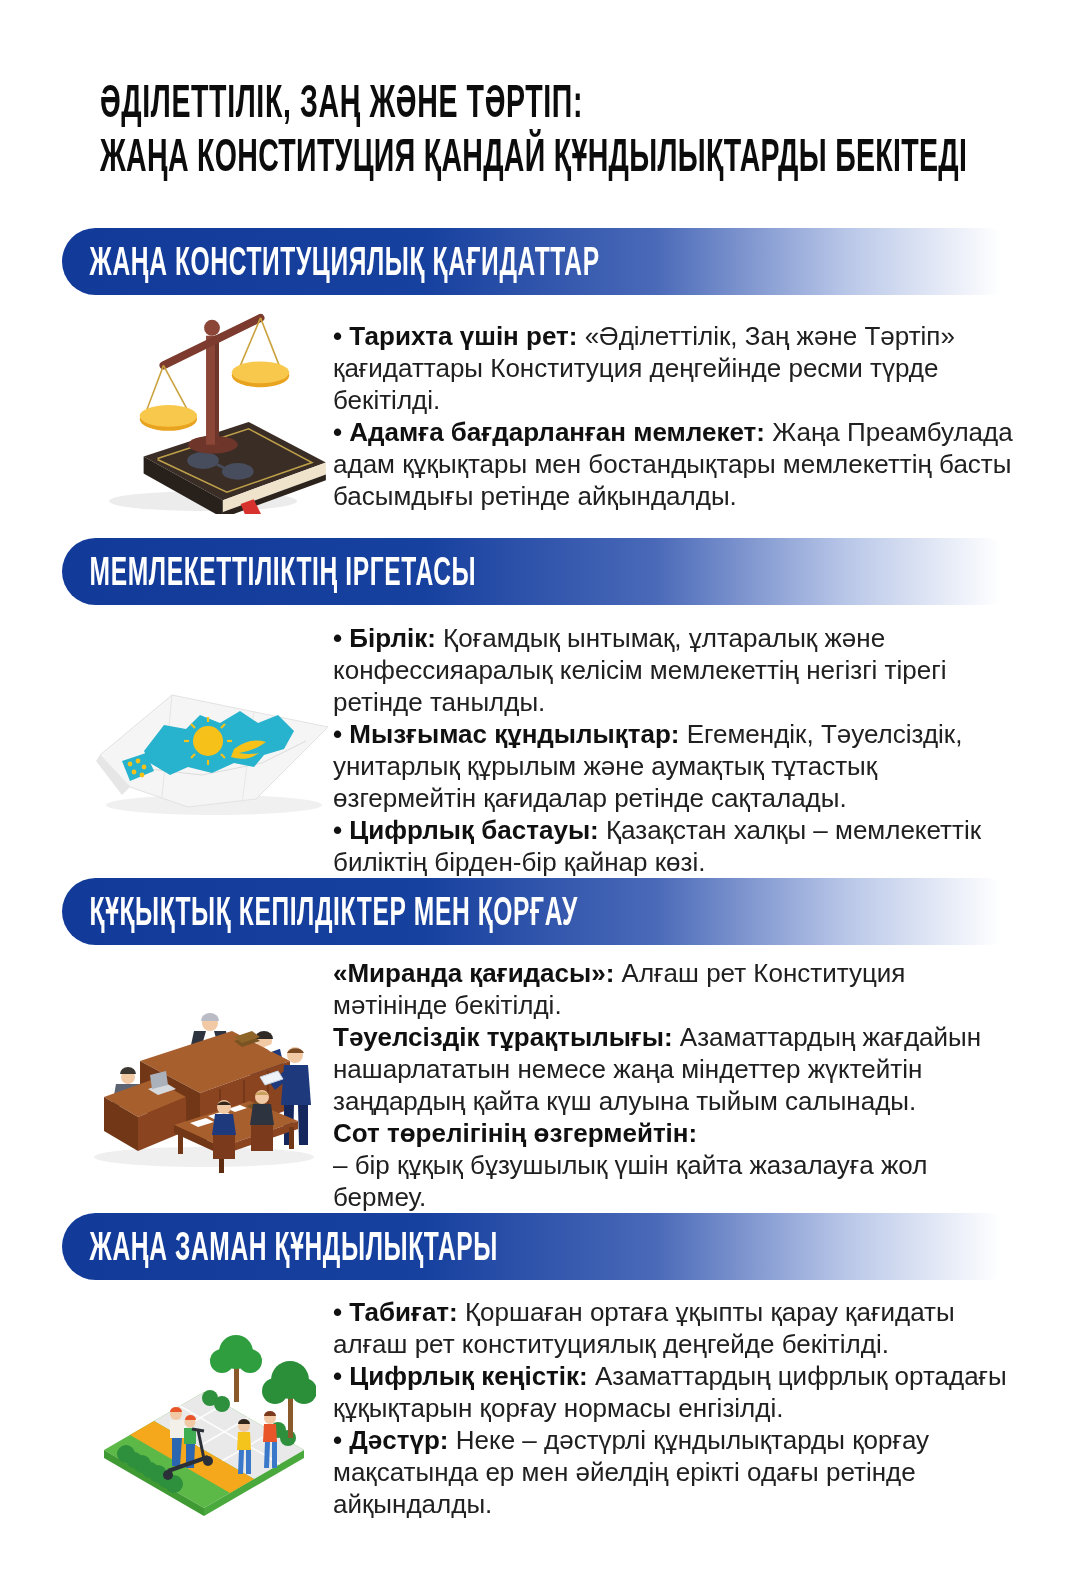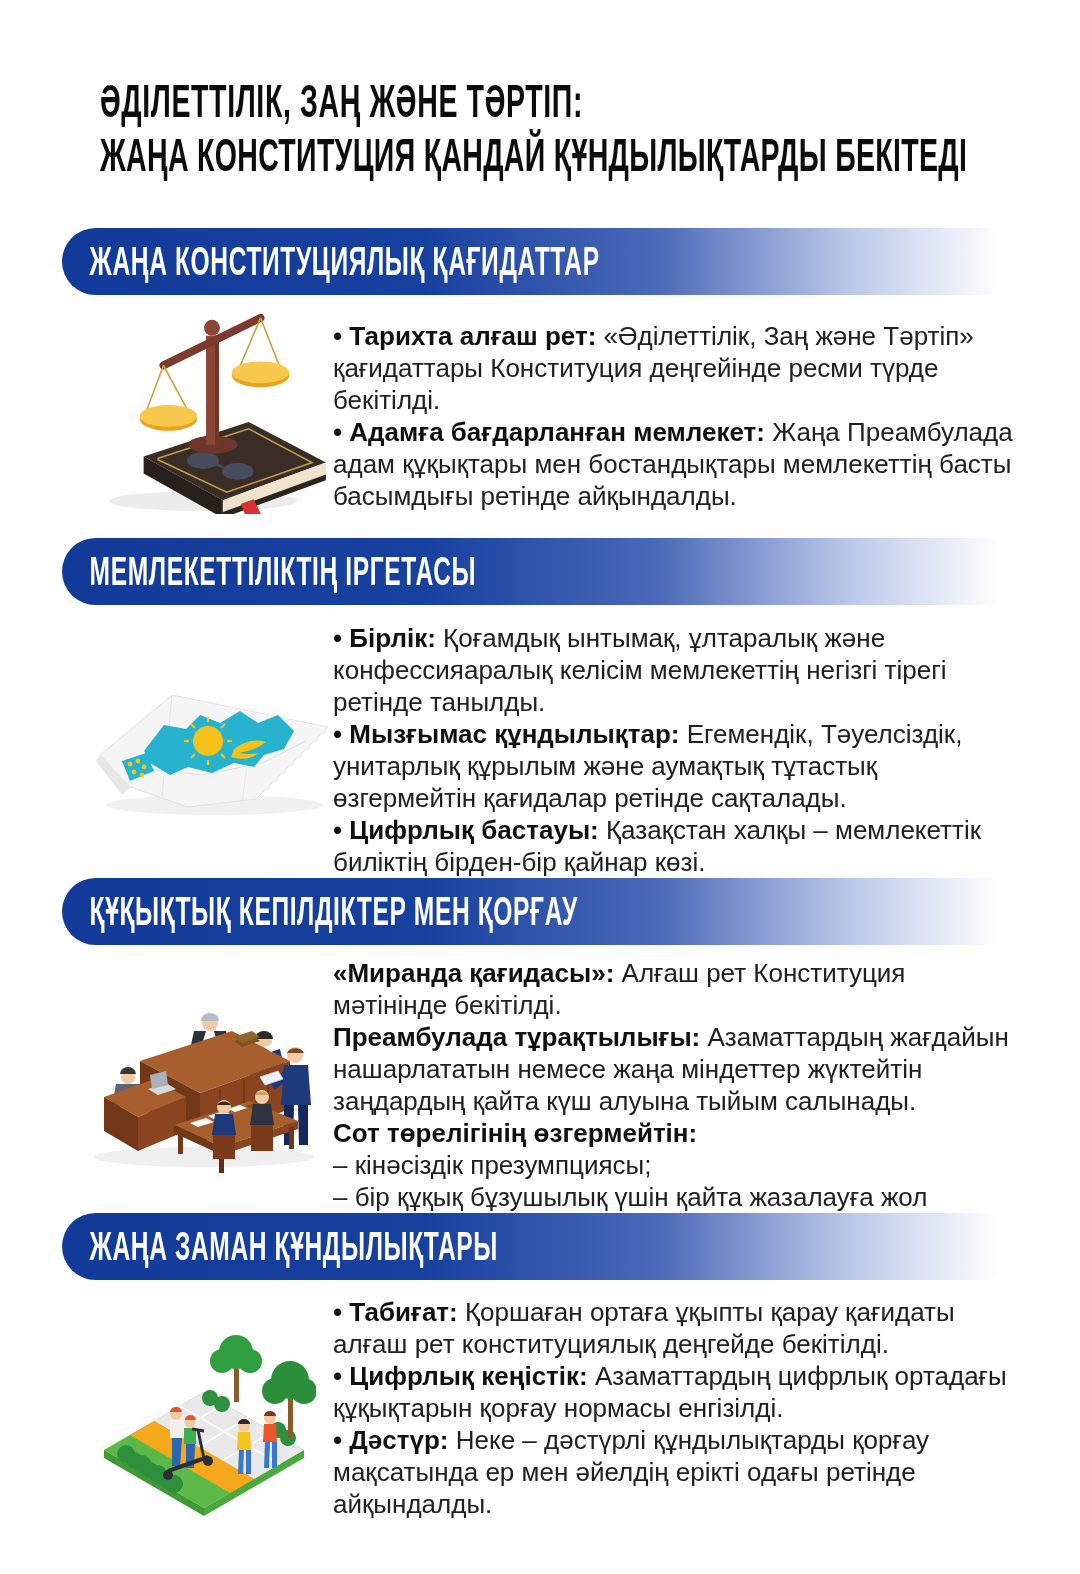--- a/index.html
+++ b/index.html
@@ -73,21 +73,21 @@
       <ellipse cx="77" cy="114" rx="29" ry="12" fill="#e8a31f"></ellipse>
       <ellipse cx="77" cy="111" rx="29" ry="11" fill="#f8c84d"></ellipse>
 
       <line x1="170" y1="12" x2="148" y2="64" stroke="#caa23c" stroke-width="1.6"></line>
       <line x1="170" y1="12" x2="192" y2="68" stroke="#caa23c" stroke-width="1.6"></line>
       <ellipse cx="170" cy="70" rx="29" ry="12" fill="#e8a31f"></ellipse>
       <ellipse cx="170" cy="67" rx="29" ry="11" fill="#f8c84d"></ellipse>
     </svg>
   </div>
   <div class="body-text" style="top:320px;">
-      <p class="bullet"><strong>• Тарихта алғаш рет:</strong> «Әділеттілік, Заң және Тәртіп» қағидаттары Конституция деңгейінде ресми түрде бекітілді.</p>
+      <p class="bullet"><strong>• Тарихта үшін рет:</strong> «Әділеттілік, Заң және Тәртіп» қағидаттары Конституция деңгейінде ресми түрде бекітілді.</p>
       <p class="bullet"><strong>• Адамға бағдарланған мемлекет:</strong> Жаңа Преамбулада адам құқықтары мен бостандықтары мемлекеттің басты басымдығы ретінде айқындалды.</p>
     </div>
 
   <div class="bar" style="top:538px;">
     <span class="bar-label">МЕМЛЕКЕТТІЛІКТІҢ ІРГЕТАСЫ</span>
   </div>
   <div class="icon-box" style="left:92px;top:655px;width:244px;height:170px;">
     <svg viewBox="0 0 244 170" aria-hidden="true">
       <ellipse cx="122" cy="150" rx="108" ry="10" fill="#f0f0f0"></ellipse>
       <polygon points="8,100 80,40 236,72 164,144 96,152 38,132" fill="#f5f5f5" stroke="#e2e2e2"></polygon>
@@ -192,23 +192,22 @@
       <polygon points="133,129 151,129 154,150 130,150" fill="#1f3a7c"></polygon>
       <polygon points="131,150 153,150 153,174 131,174" fill="#7a3a1b"></polygon>
       <circle cx="180" cy="112" r="7" fill="#f1c9a5"></circle>
       <path d="M173,110 a8,7 0 0 1 14,0" fill="#c9a15c"></path>
       <polygon points="171,119 189,119 192,140 168,140" fill="#2e3340"></polygon>
       <polygon points="169,140 191,140 191,166 169,166" fill="#7a3a1b"></polygon>
     </svg>
   </div>
   <div class="body-text" style="top:957px;">
       <p class="bullet"><strong>«Миранда қағидасы»:</strong> Алғаш рет Конституция мәтінінде бекітілді.</p>
-      <p class="bullet"><strong>Преамбулада тұрақтылығы:</strong> Азаматтардың жағдайын нашарлататын немесе жаңа міндеттер жүктейтін заңдардың қайта күш алуына тыйым салынады.</p>
+      <p class="bullet"><strong>Тәуелсіздік тұрақтылығы:</strong> Азаматтардың жағдайын нашарлататын немесе жаңа міндеттер жүктейтін заңдардың қайта күш алуына тыйым салынады.</p>
       <p class="bullet"><strong>Сот төрелігінің өзгермейтін:</strong></p>
-      <p class="bullet">– кінәсіздік презумпциясы;</p>
       <p class="bullet">– бір құқық бұзушылық үшін қайта жазалауға жол бермеу.</p>
     </div>
 
   <div class="bar" style="top:1213px;">
     <span class="bar-label">ЖАҢА ЗАМАН ҚҰНДЫЛЫҚТАРЫ</span>
   </div>
   <div class="icon-box" style="left:92px;top:1318px;width:224px;height:204px;">
     <svg viewBox="0 0 224 204" aria-hidden="true">
 
       <polygon points="12,132 112,74 212,132 112,190" fill="#5cb948"></polygon>

